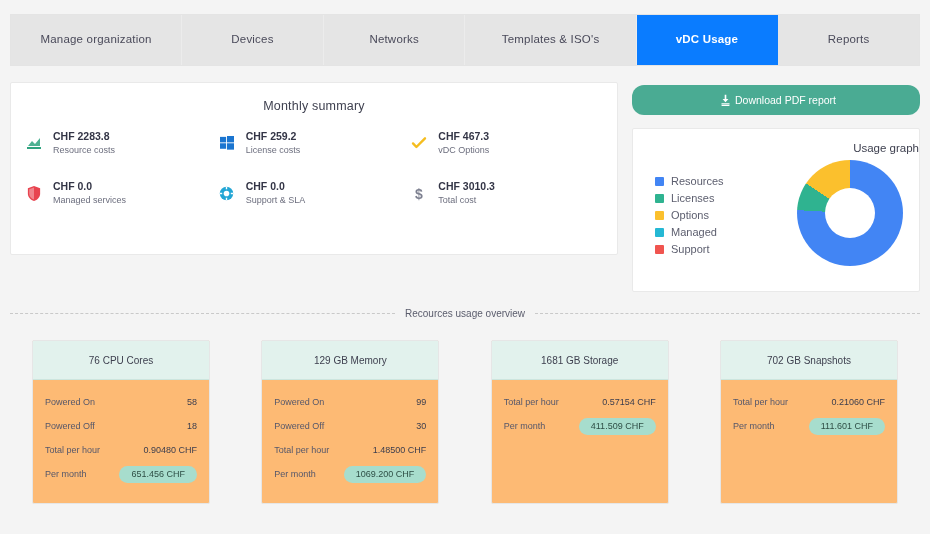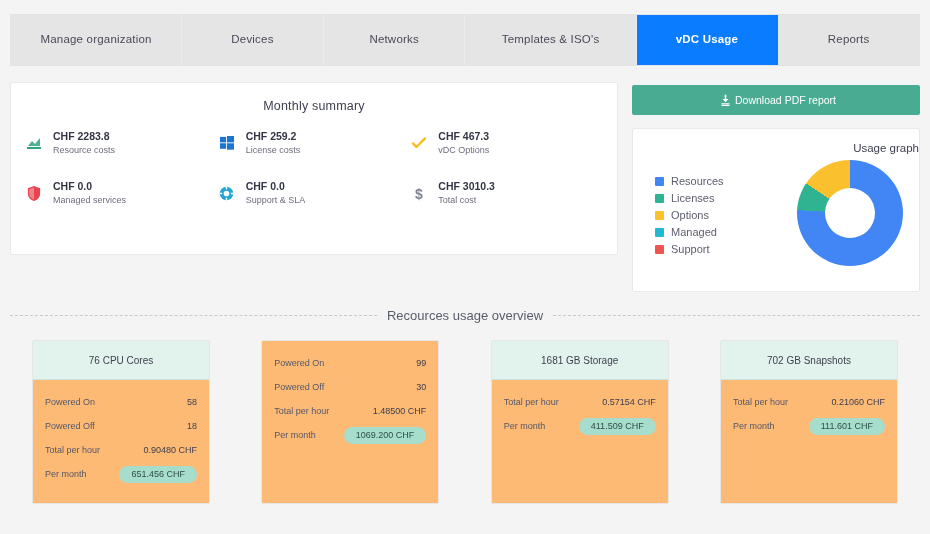--- a/index.html
+++ b/index.html
@@ -82,21 +82,21 @@
   .sum-lab { font-size: 9px; color: #6c6e7e; }
 
   
   .dl-btn {
     position: absolute;
     left: 632px; top: 85px;
     width: 288px; height: 30px;
     background: #4aab93;
     color: #ffffff;
     border: none;
-    border-radius: 2px;
+    border-radius: 12px;
     font-family: "Liberation Sans", sans-serif;
     font-size: 10.5px;
     display: flex;
     align-items: center;
     justify-content: center;
     gap: 1px;
     cursor: pointer;
   }
 
   
@@ -145,21 +145,21 @@
     width: 910px;
     display: flex;
     align-items: center;
     gap: 10px;
   }
   .divider .rule {
     flex: 1 1 auto;
     border-top: 1px dashed #c9c9c9;
     height: 0;
   }
-  .divider .dtxt { font-size: 13px; color: #5a5c6c; white-space: nowrap; }
+  .divider .dtxt { font-size: 10px; color: #5a5c6c; white-space: nowrap; }
 
   
   .cards {
     position: absolute;
     left: 10px; top: 340px;
     width: 910px;
     display: flex;
     justify-content: space-between;
     padding: 0 22px;
   }
@@ -368,20 +368,21 @@
             <span class="rk">Total per hour</span>
             <span class="rv">0.90480 CHF</span>
           </div>
           <div class="rrow">
             <span class="rk">Per month</span>
             <span class="pill">651.456 CHF</span>
           </div>
         </div>
       </div>
       <div class="rcard">
+        <div class="rcard-head">129 GB Memory</div>
         <div class="rcard-body">
           <div class="rrow">
             <span class="rk">Powered On</span>
             <span class="rv">99</span>
           </div>
           <div class="rrow">
             <span class="rk">Powered Off</span>
             <span class="rv">30</span>
           </div>
           <div class="rrow">

